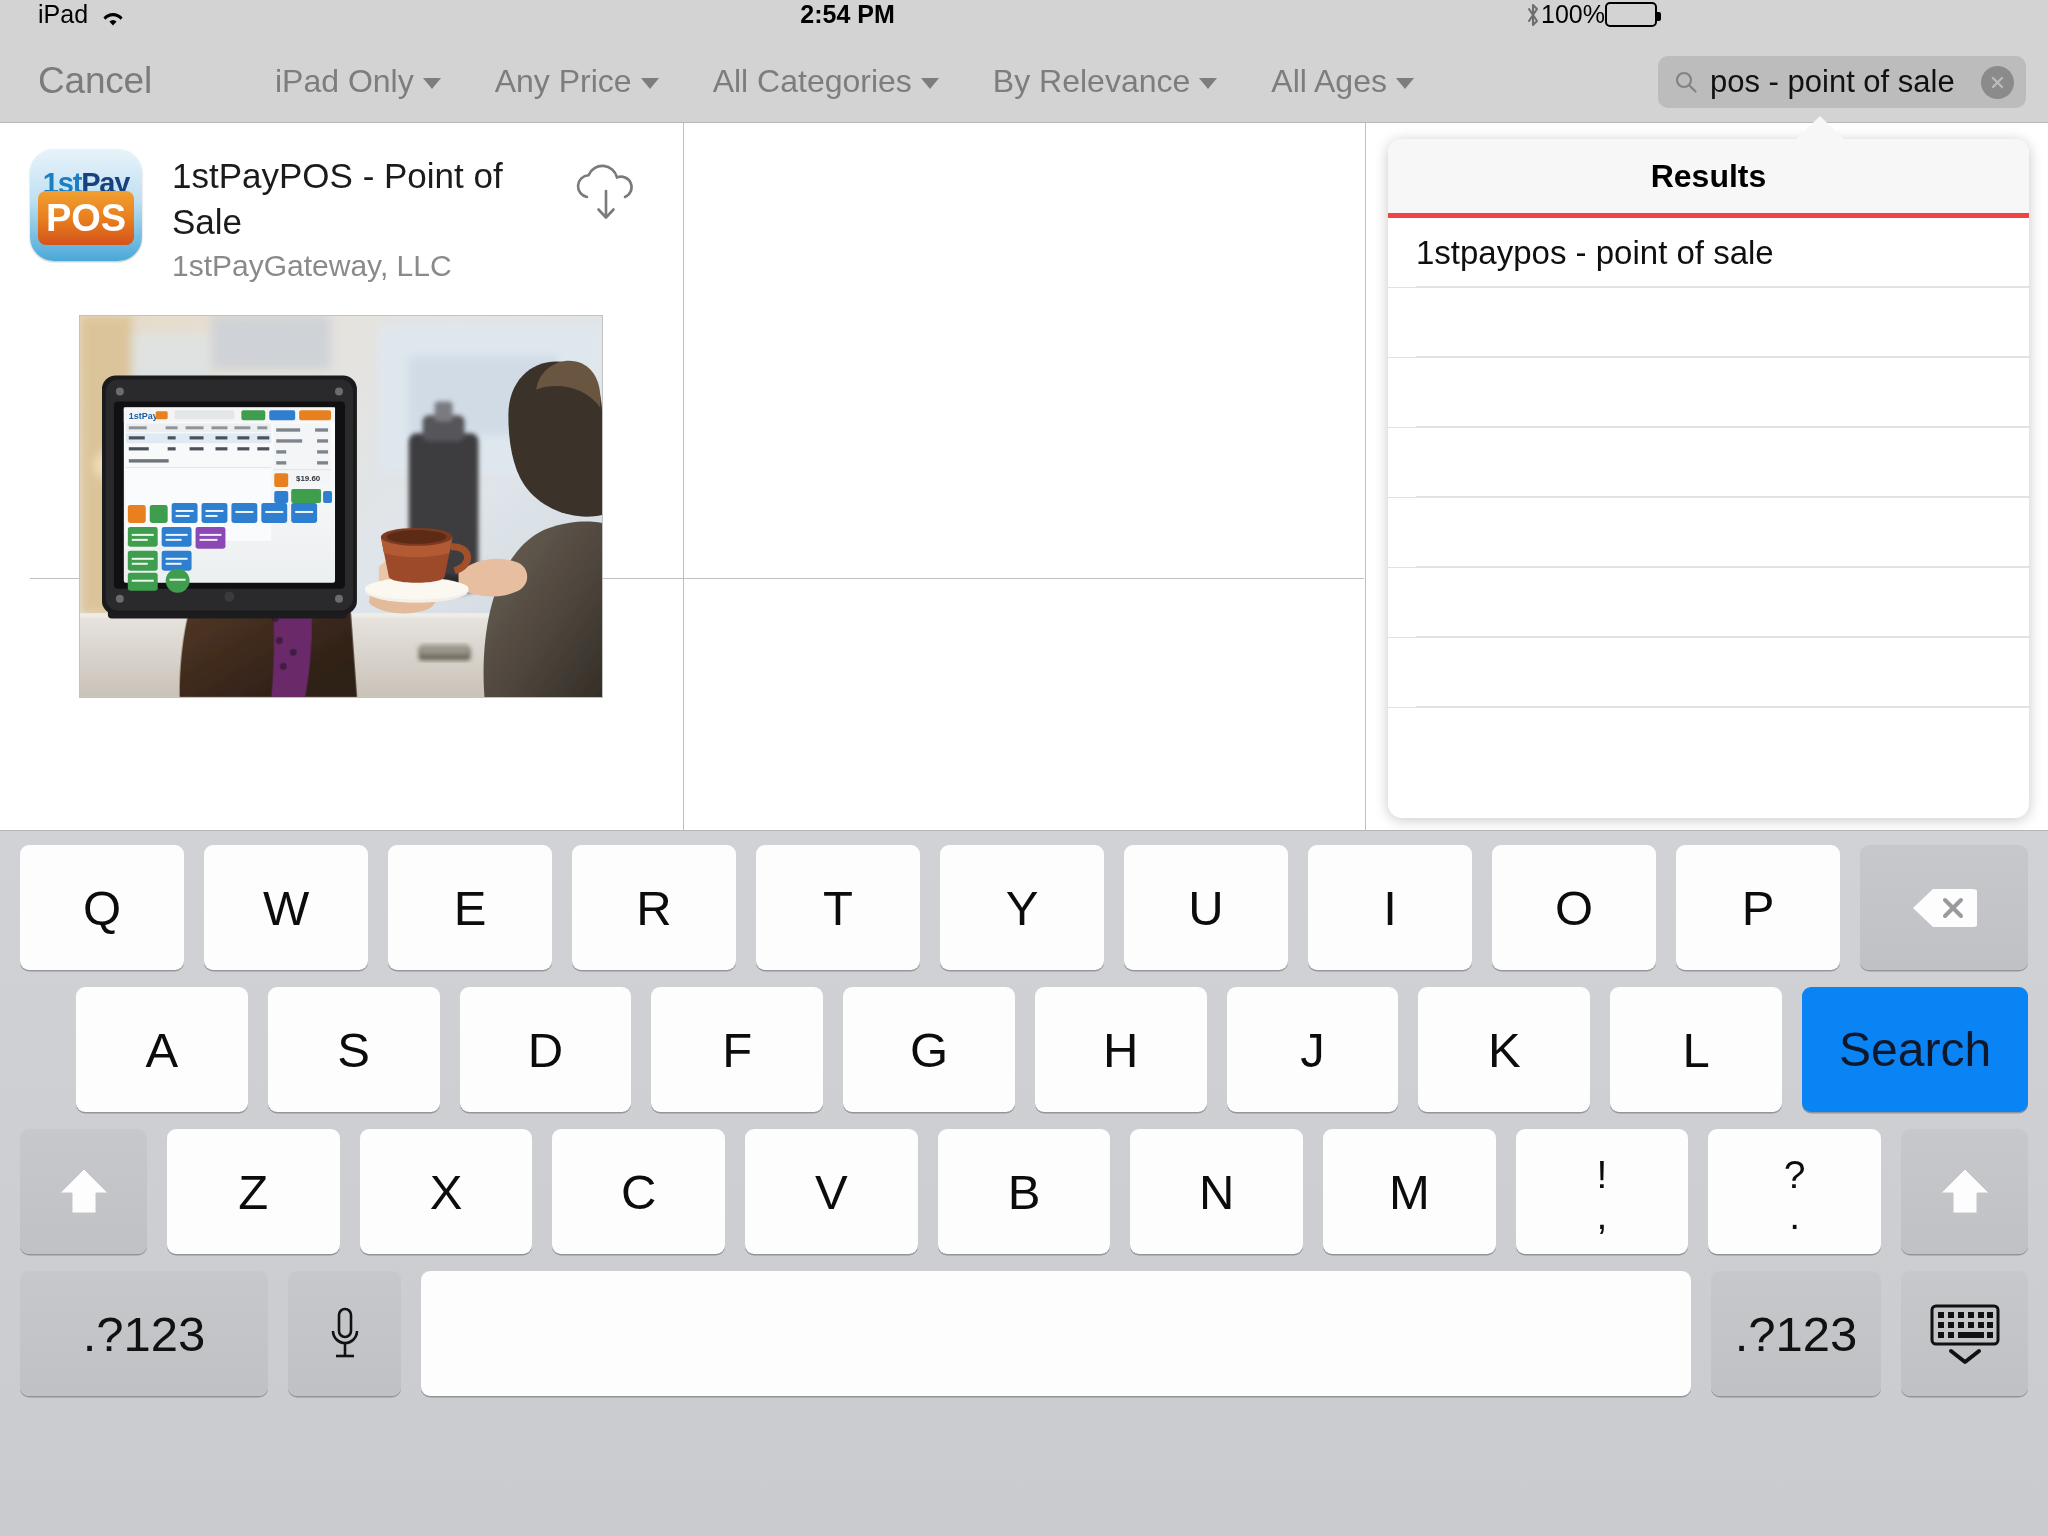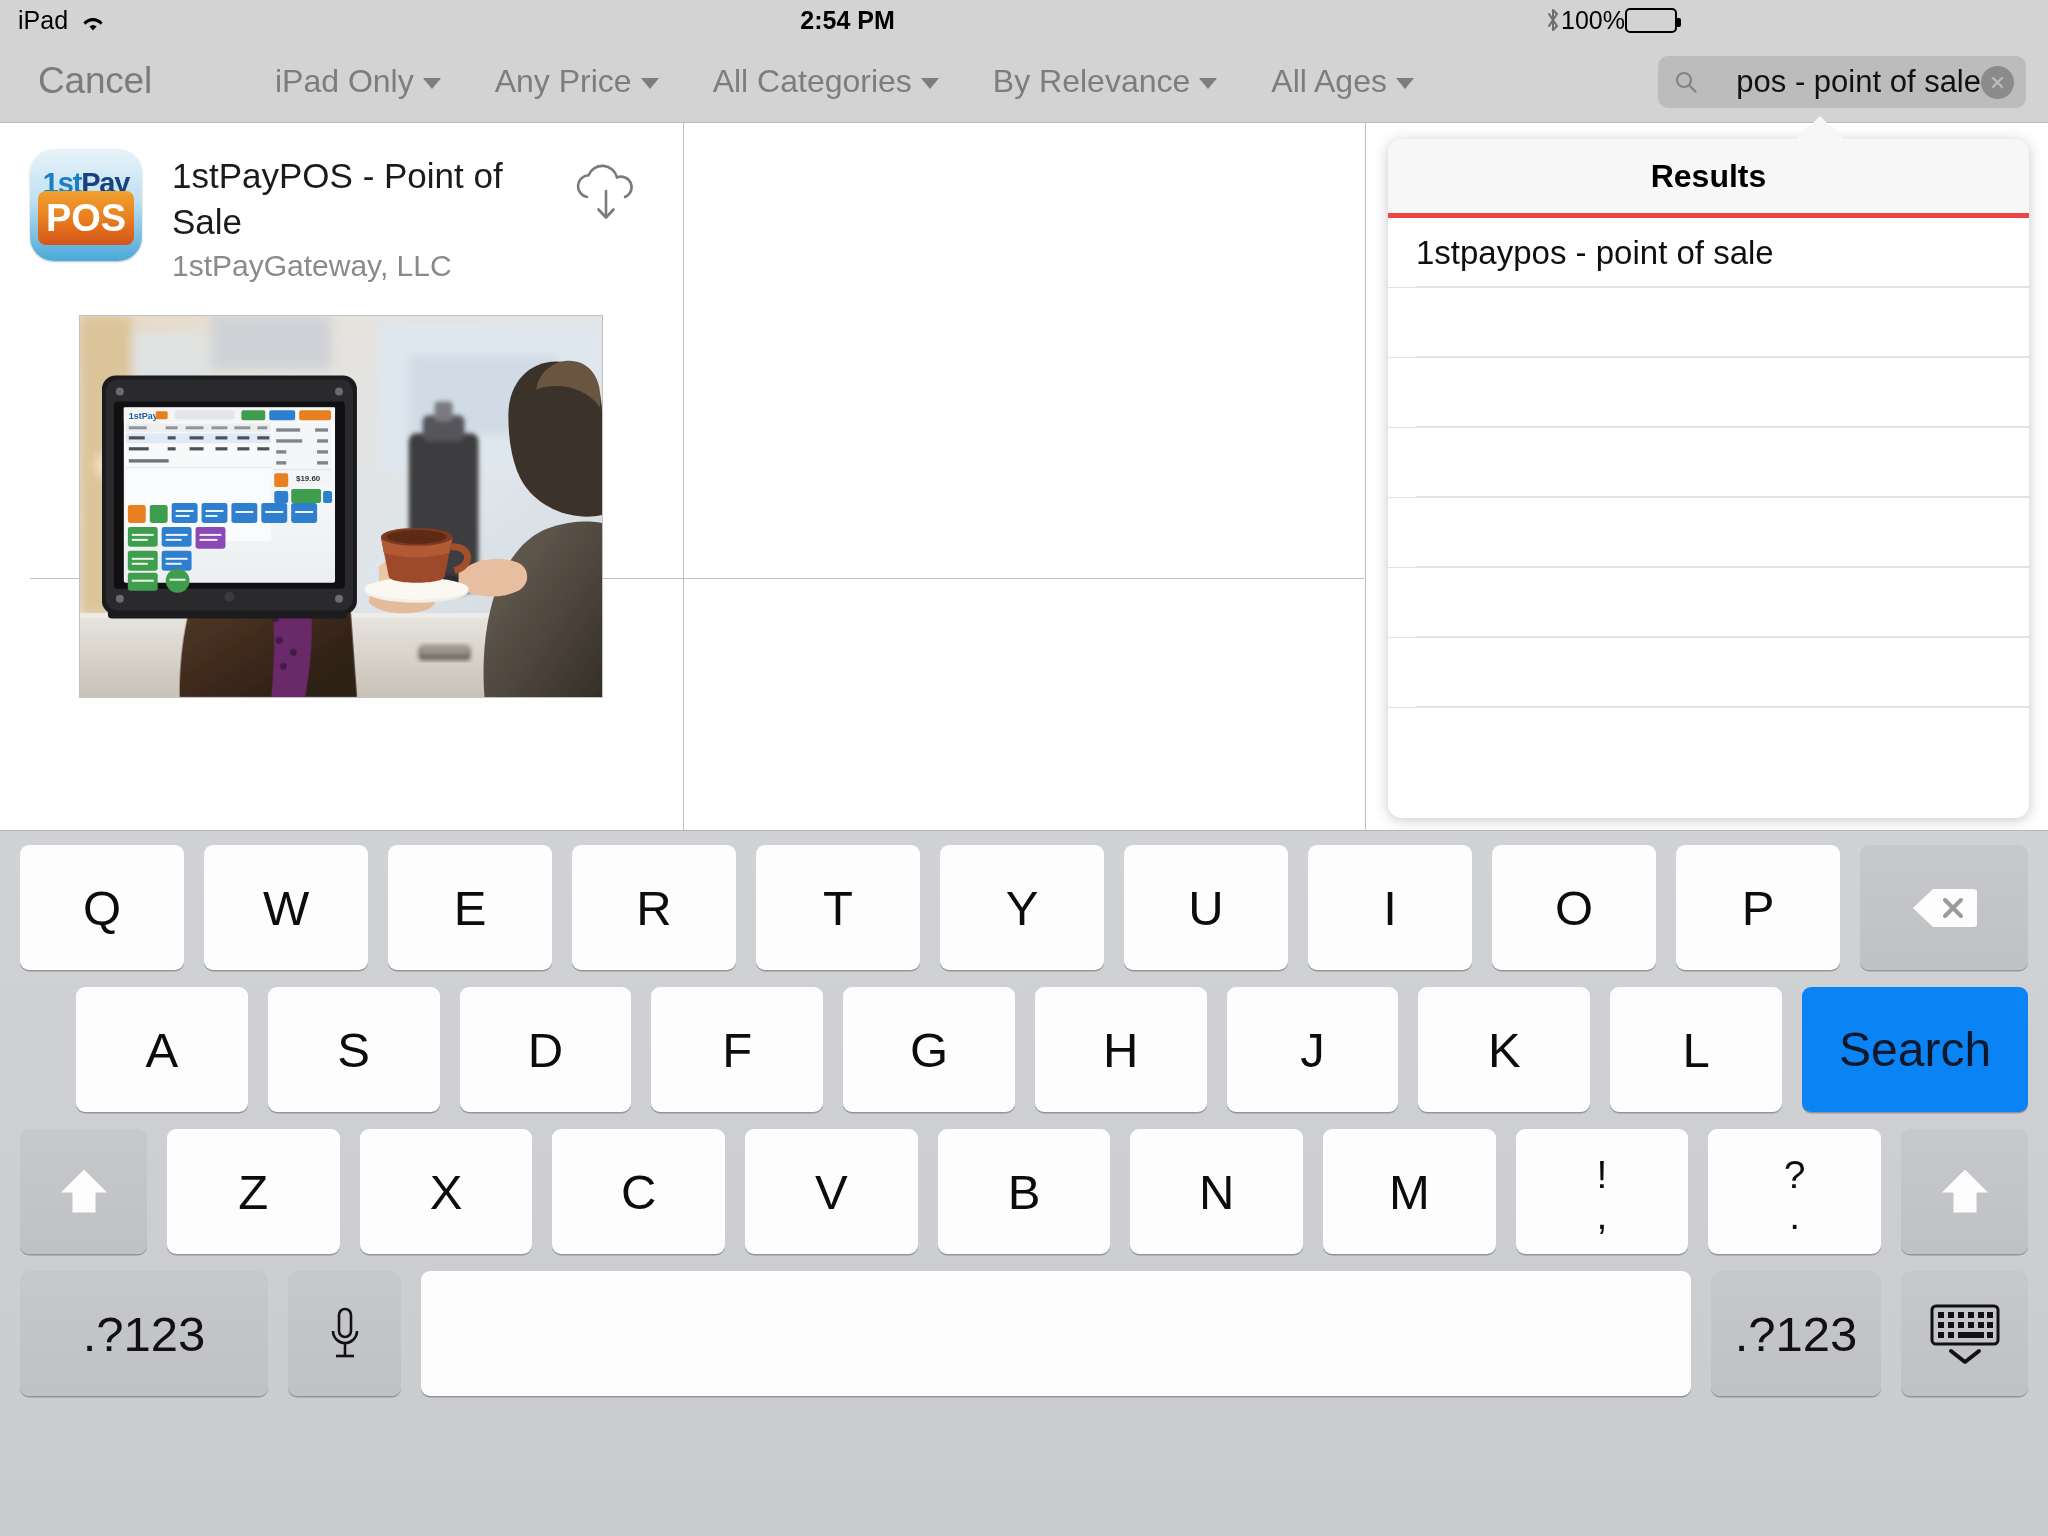--- a/index.html
+++ b/index.html
@@ -13,22 +13,22 @@
   #screen {
     position: relative;
     width: 2048px; height: 1536px;
     background: #d3d3d3;
   }
 
   
   .statusbar {
     position: absolute; top: 0; left: 0;
     width: 1695px; height: 40px;
-    display: flex; align-items: center;
-    padding: 0 18px;
+    display: flex; align-items: flex-start;
+    padding: 0 38px;
     font-size: 25px; color: #000;
   }
   .sb-left { display: flex; align-items: center; gap: 12px; }
   .sb-center {
     position: absolute; left: 0; right: 0;
     text-align: center; font-size: 25px; font-weight: bold; color: #000;
     pointer-events: none;
   }
   .sb-right {
     margin-left: auto; display: flex; align-items: center; gap: 0;
@@ -75,21 +75,20 @@
     border-right: 9px solid transparent;
     border-top: 11px solid #7d7d7d;
     position: relative; top: -3px;
   }
   .searchfield {
     position: absolute; right: 22px; top: 16px;
     width: 368px; height: 52px;
     background: #bcbcbc; border-radius: 10px;
     display: flex; align-items: center;
     padding: 0 12px 0 16px;
-    text-align: right;
   }
   .mag {
     width: 24px; height: 24px; flex: 0 0 24px;
     margin-right: 12px; opacity: .55;
   }
   .searchtext {
     font-size: 31px; color: #111; flex: 1;
     overflow: hidden; white-space: nowrap;
   }
   .clear-btn {

